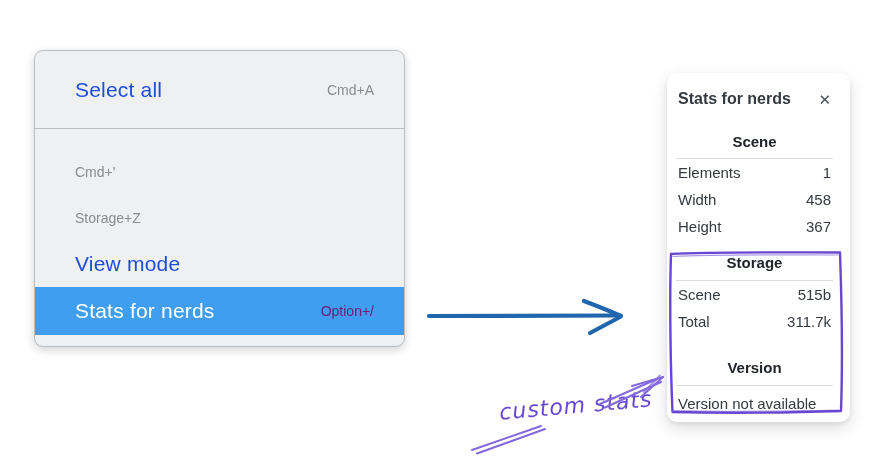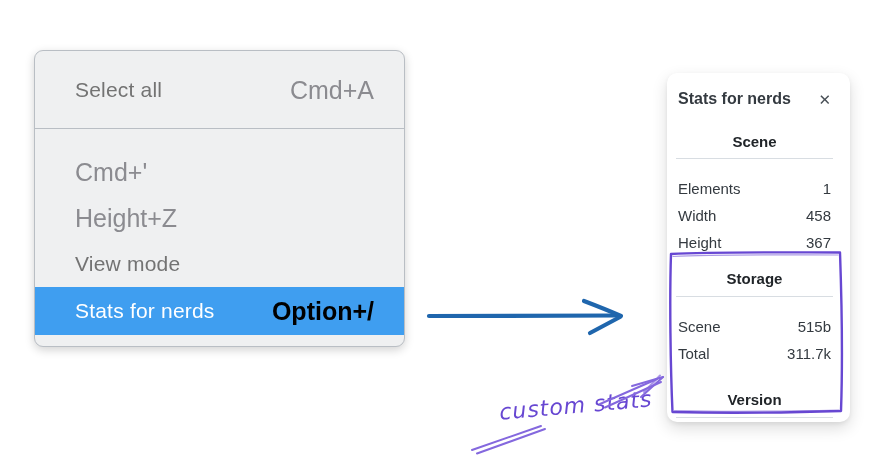--- a/index.html
+++ b/index.html
@@ -28,38 +28,38 @@
   .menu-item {
     height: 46px;
     display: flex;
     align-items: center;
     justify-content: space-between;
     padding: 0 30px 0 40px;
     cursor: default;
   }
   .menu-item .mi-label {
     font-size: 21px;
-    color: #737373;
+    color: #1d4ed8;
     letter-spacing: 0.2px;
   }
   .menu-item .mi-shortcut {
-    font-size: 25px;
+    font-size: 14px;
     color: #8b8b90;
   }
   .menu-divider {
     height: 1px;
     background: #b9bec4;
     margin: 15px 0 20px 0;
   }
   .menu-item.highlighted {
     height: 48px;
     background: #3f9ef0;
   }
   .menu-item.highlighted .mi-label { color: #ffffff; }
-  .menu-item.highlighted .mi-shortcut { color: #000000; font-weight: bold; }
+  .menu-item.highlighted .mi-shortcut { color: #701a75; }
 
   
   .panel {
     position: absolute;
     left: 667px; top: 73px;
     width: 183px; height: 349px;
     background: #ffffff;
     border-radius: 10px;
     box-shadow: 0 2px 4px rgba(0,0,0,0.06), 0 6px 16px rgba(0,0,0,0.14);
     padding: 14px 19px 0 11px;
@@ -96,21 +96,21 @@
   .h-storage { margin-top: 13px; }
   .h-version { margin-top: 23px; }
   hr.divider {
     border: none;
     border-top: 1px solid #d8dde2;
     margin: 0 -2px;
   }
   hr.d1 { margin-top: 6px; }
   hr.d2 { margin-top: 7px; }
   hr.d3 { margin-top: 7px; }
-  .rows { margin-top: 16px; }
+  .rows { margin-top: 0; }
   .stat-row {
     display: flex;
     align-items: center;
     justify-content: space-between;
     line-height: 27px;
     height: 27px;
   }
   .stat-row .stat-value { text-align: right; }
   .note-row {
     margin-top: 4px;
@@ -144,21 +144,21 @@
 <div class="menu">
   <div class="menu-item">
     <span class="mi-label">Select all</span>
     <span class="mi-shortcut">Cmd+A</span>
   </div>
   <div class="menu-divider"></div>
   <div class="menu-item">
     <span class="mi-shortcut">Cmd+'</span>
   </div>
   <div class="menu-item">
-    <span class="mi-shortcut">Height+Z</span>
+    <span class="mi-shortcut">Storage+Z</span>
   </div>
   <div class="menu-item">
     <span class="mi-label">View mode</span>
   </div>
   <div class="menu-item highlighted">
     <span class="mi-label">Stats for nerds</span>
     <span class="mi-shortcut">Option+/</span>
   </div>
 </div>
 
@@ -193,20 +193,21 @@
       <span class="stat-value">515b</span>
     </div>
     <div class="stat-row">
       <span class="stat-label">Total</span>
       <span class="stat-value">311.7k</span>
     </div>
   </div>
 
   <div class="sec-heading h-version">Version</div>
   <hr class="divider d3">
+  <div class="note-row">Version not available</div>
 </div>
 
 <div class="annotation-text">custom stats</div>
 
 <svg class="overlay" viewBox="0 0 873 461">
 
   <g stroke="#1f66ad" stroke-width="4.2" fill="none" stroke-linecap="round">
     <path d="M 429 316 L 616 315.5"></path>
     <path d="M 584 301 Q 605 309 621 316"></path>
     <path d="M 590 333 Q 607 324 620 317"></path>

